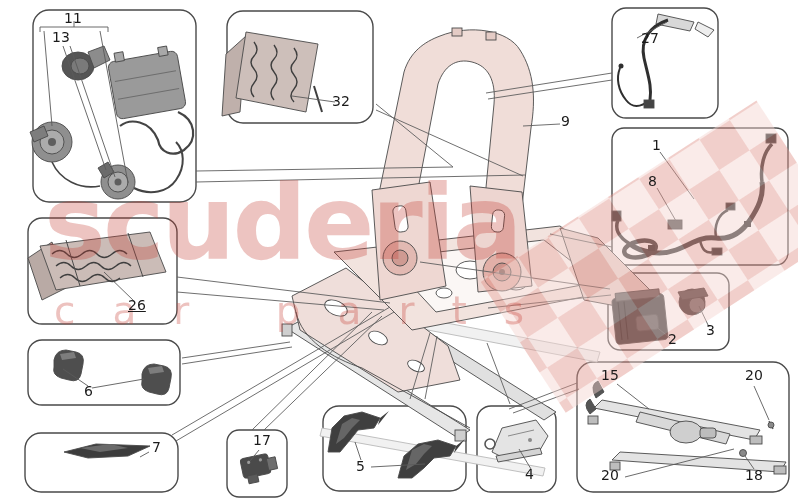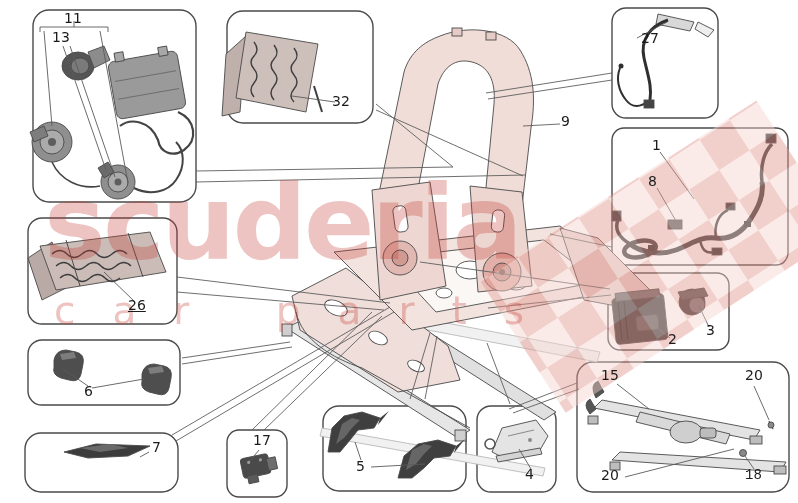--- a/index.html
+++ b/index.html
@@ -13,21 +13,21 @@
   .lb{position:absolute;font-size:14px;color:#1b1b1b;line-height:1;letter-spacing:0;}
   #lb-11{left:64px;top:11px;}   #lb-15{left:52px;top:30px;}
   #lb-25{left:332px;top:94px;}  #lb-27{left:641px;top:31px;}
   #lb-9{left:561px;top:114px;}  #lb-1{left:652px;top:138px;}
   #lb-8{left:648px;top:174px;}  #lb-2{left:668px;top:332px;}
   #lb-3{left:706px;top:323px;}  #lb-26{left:128px;top:298px;text-decoration:underline;}
   #lb-6{left:84px;top:384px;}   #lb-7{left:152px;top:440px;}
   #lb-17{left:253px;top:433px;text-align:center;} #lb-5{left:356px;top:459px;}
   #lb-4{left:525px;top:467px;}  #lb-10{left:601px;top:368px;}
   #lb-19{left:745px;top:368px;} #lb-16{left:601px;top:468px;}
-  #lb-18{left:745px;top:468px;font-family:Liberation Mono, monospace;}
+  #lb-18{left:745px;top:468px;}
   .wm-brand{position:absolute;left:44px;top:145px;font-weight:700;font-size:104px;
             letter-spacing:-3px;color:rgba(197,60,50,0.30);white-space:nowrap;pointer-events:none;margin-top:17px;}
   .wm-sub{position:absolute;left:54px;top:288px;font-size:39px;letter-spacing:37px;
           color:rgba(203,76,66,0.34);white-space:nowrap;pointer-events:none;}
 </style>
 </head>
 <body>
 
 <div class="stage">
 

